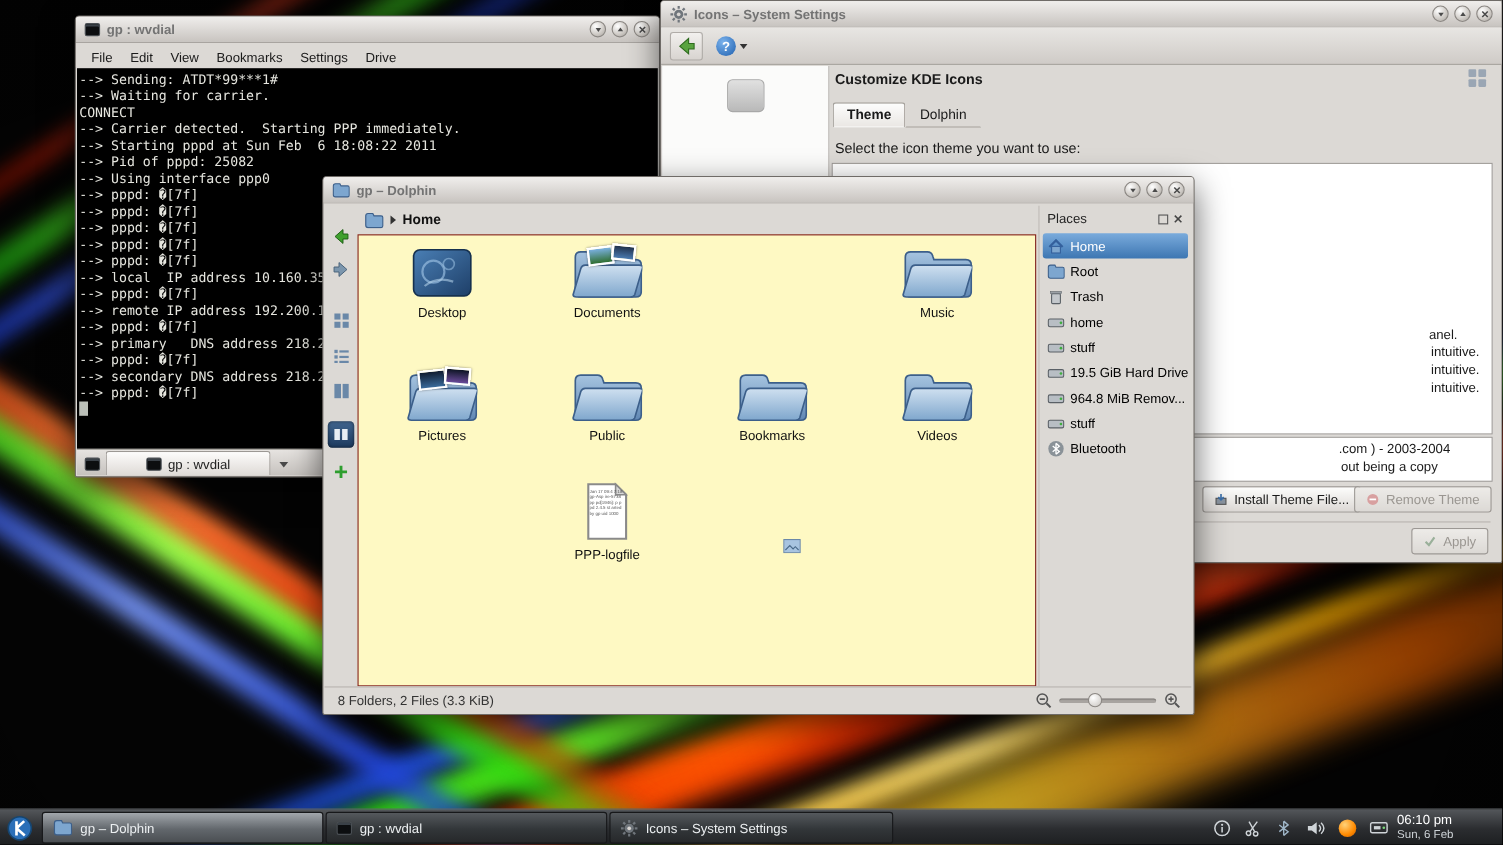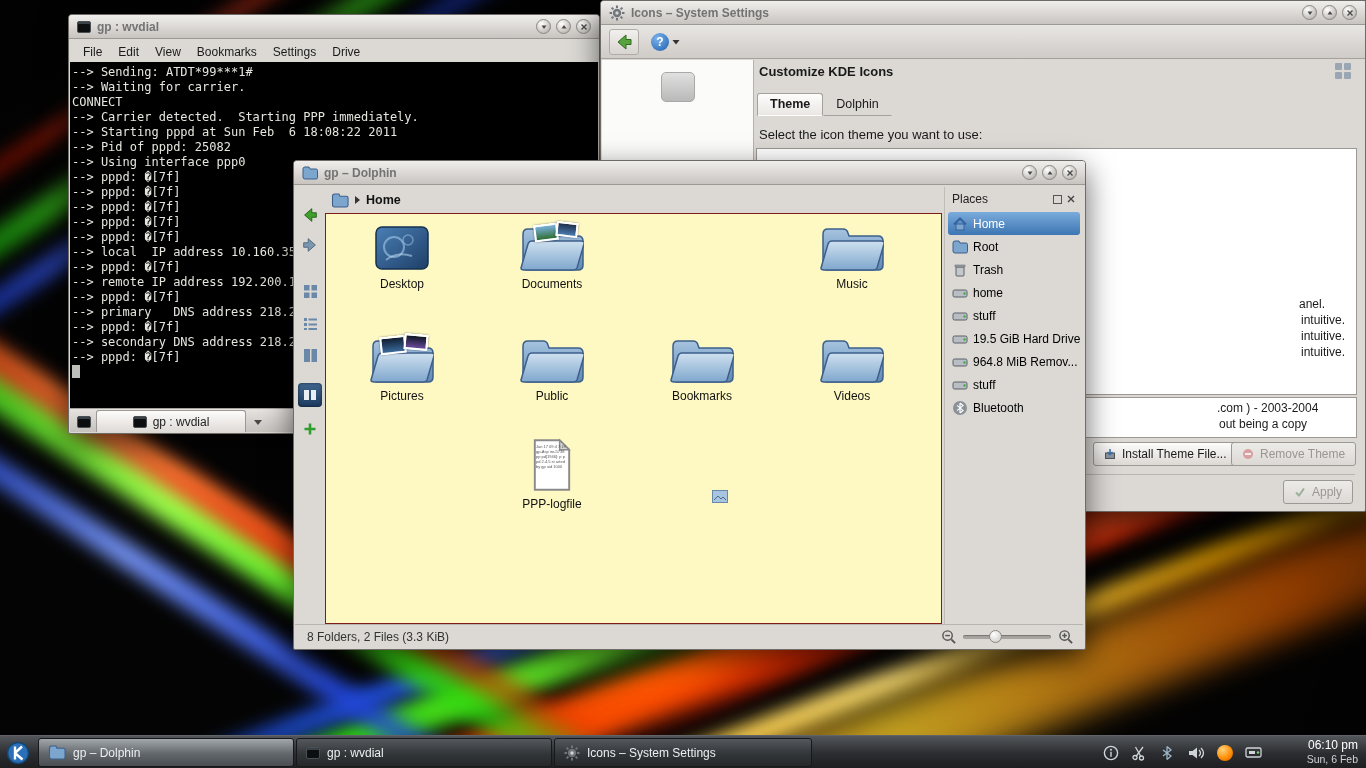--- a/index.html
+++ b/index.html
@@ -86,21 +86,21 @@
 
 
 .taskbar{position:absolute;left:0;right:0;bottom:0;height:33px;background:linear-gradient(#53565a,#2b2d30 55%,#1d1f21);border-top:1px solid #606468}
 .launcher{position:absolute;left:3px;top:3px;width:30px;height:27px;display:flex;align-items:center;justify-content:center}
 .task{position:absolute;top:2px;height:29px;display:flex;align-items:center;gap:7px;padding:0 9px;font-size:12px;color:#eceff1;border:1px solid #17181a;border-radius:3px;background:linear-gradient(#55595d,#323639 55%,#26282a);overflow:hidden;white-space:nowrap}
 .task.active{background:linear-gradient(#a2a7ac,#62676c 55%,#4a4e52)}
 .task-label{overflow:hidden;text-overflow:ellipsis}
 .tray{position:absolute;right:104px;top:0;height:33px;display:flex;align-items:center;gap:12px}
 .tray svg{display:block}
 .orange-ball{width:16px;height:16px;border-radius:50%;background:radial-gradient(circle at 35% 30%,#ffd27a,#ff8a00 60%,#c45a00)}
-.clock{position:absolute;right:8px;top:2px;width:88px;text-align:right;color:#fff}
+.clock{position:absolute;right:8px;top:2px;width:88px;text-align:left;color:#fff}
 .clock .time{display:block;font-size:12px;line-height:15px}
 .clock .date{display:block;font-size:10.5px;line-height:12px;color:#cdd2d6}
 </style>
 </head>
 <body>
 
 <svg width="0" height="0" style="position:absolute" aria-hidden="true">
 <defs>
   <linearGradient id="gFold" x1="0" y1="0" x2="0" y2="1">
         <stop offset="0" stop-color="#cfe0f0"></stop>

